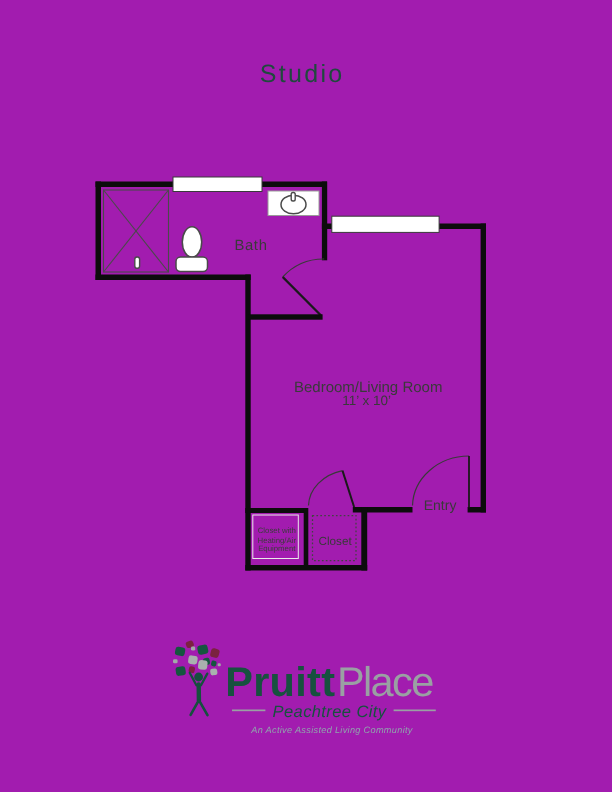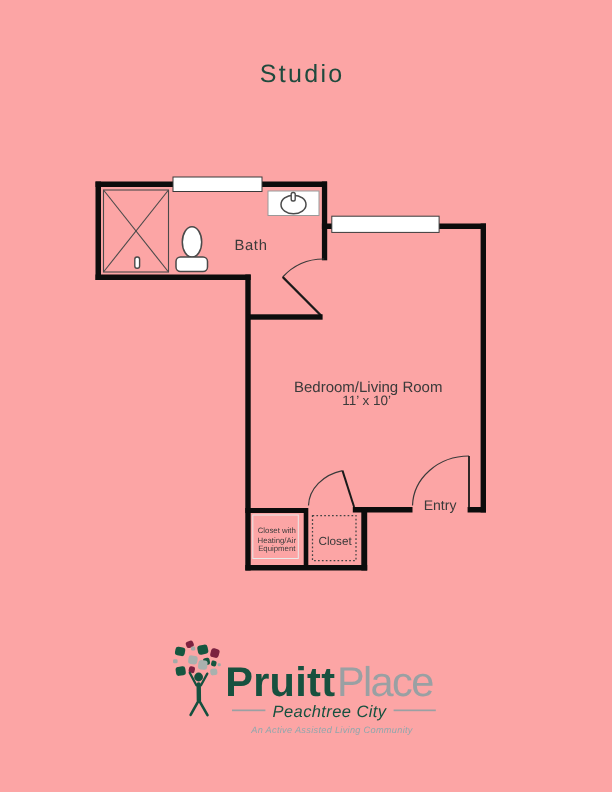--- a/index.html
+++ b/index.html
@@ -1,16 +1,16 @@
 <!DOCTYPE html>
 <html><head>
 <meta charset="utf-8">
 <style>
   html,body{margin:0;padding:0;background:#ffffff;}
-  #page{position:relative;width:612px;height:792px;background:#fca5a5;overflow:hidden;opacity:0.999;will-change:transform;
+  #page{position:relative;width:612px;height:792px;background:#a21caf;overflow:hidden;opacity:0.999;will-change:transform;
         font-family:"Liberation Sans", sans-serif;}
   svg{position:absolute;left:0;top:0;}
   text{font-family:"Liberation Sans", sans-serif;}
 </style>
 </head>
 <body>
 <div id="page">
 <svg width="612" height="792" viewBox="0 0 612 792" text-rendering="geometricPrecision">
 
   <text x="302.2" y="82.3" font-size="25" fill="#1f4a3d" letter-spacing="2.3" text-anchor="middle">Studio</text>

